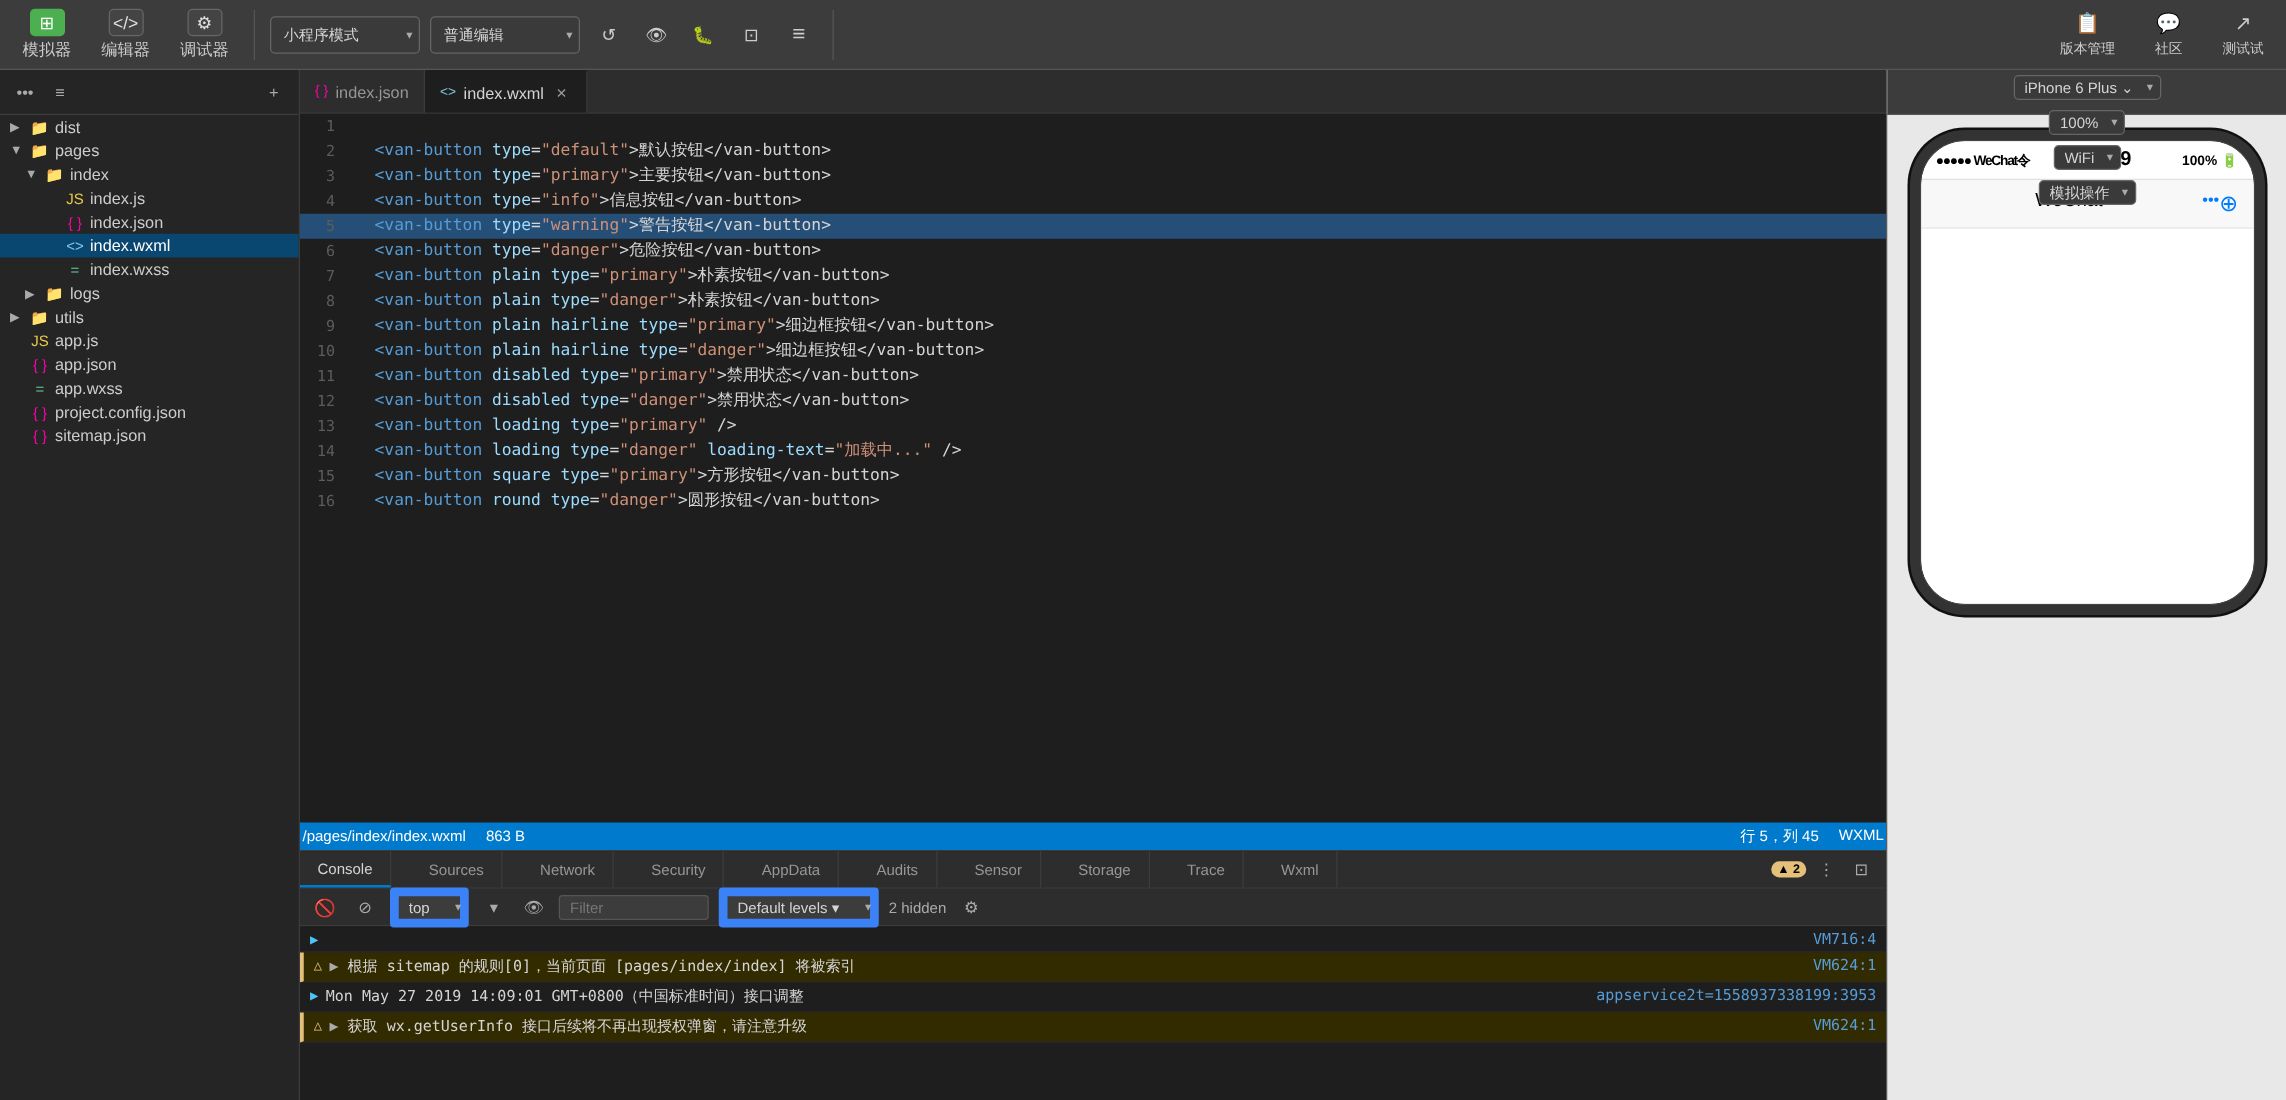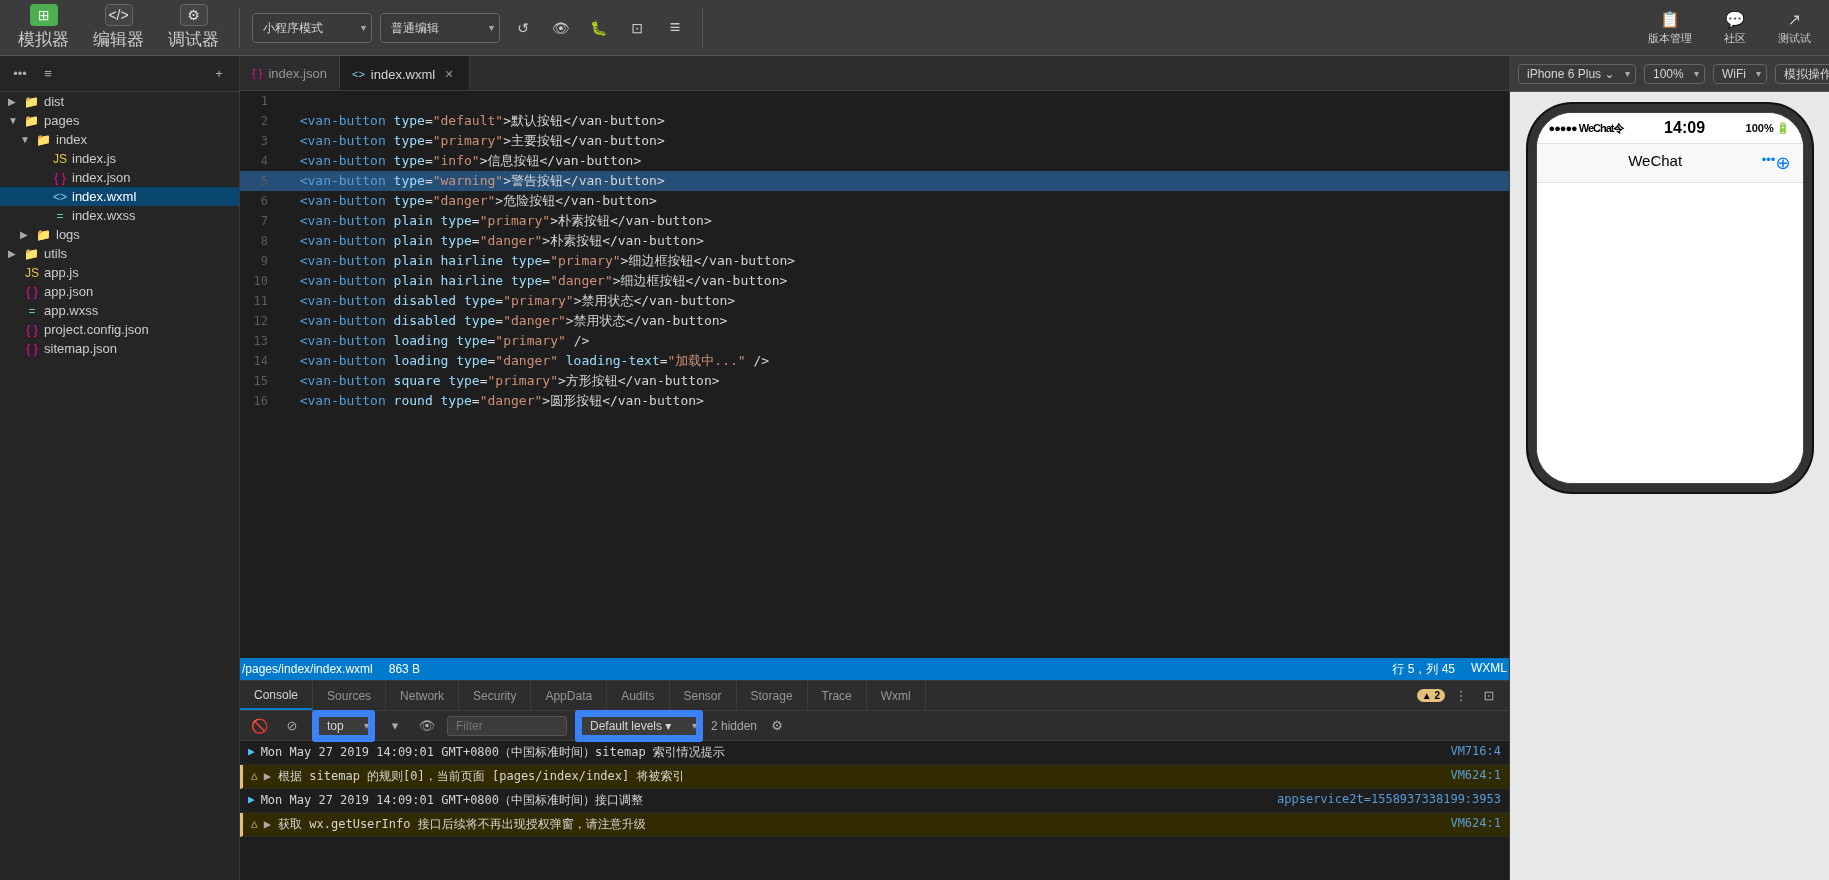--- a/index.html
+++ b/index.html
@@ -29,21 +29,21 @@
       width: 28px;
       height: 22px;
       display: flex;
       align-items: center;
       justify-content: center;
       border-radius: 4px;
       font-size: 14px;
     }
     .toolbar-icon.green { background: #4caf50; color: white; }
     .toolbar-icon.code { background: #444; color: #e0e0e0; border: 1px solid #666; }
-    .toolbar-label { font-size: 17px; color: #ccc; text-align: right; }
+    .toolbar-label { font-size: 13px; color: #ccc; text-align: right; }
 
     .toolbar-separator { width: 1px; height: 40px; background: #555; margin: 0 4px; }
 
     .toolbar-select {
       background: #3a3a3a;
       border: 1px solid #666;
       color: #d4d4d4;
       padding: 4px 24px 4px 10px;
       border-radius: 4px;
       font-size: 12px;
@@ -256,21 +256,21 @@
       flex-direction: column;
       height: 200px;
       flex-shrink: 0;
     }
     .bottom-tabs {
       display: flex;
       align-items: center;
       background: #2d2d2d;
       border-bottom: 1px solid #3c3c3c;
       height: 30px;
-      gap: 0;
+      gap: 16px;
       flex-shrink: 0;
     }
     .bottom-tab {
       padding: 0 14px;
       height: 100%;
       display: flex;
       align-items: center;
       cursor: pointer;
       font-size: 12px;
       color: #969696;
@@ -348,20 +348,21 @@
     }
     .preview-toolbar {
       background: #3c3c3c;
       display: flex;
       align-items: center;
       padding: 4px 8px;
       gap: 8px;
       height: 36px;
       border-bottom: 1px solid #555;
       flex-shrink: 0;
+      flex-direction: column;
     }
     .preview-select {
       background: #3a3a3a;
       border: 1px solid #666;
       color: #d4d4d4;
       padding: 2px 20px 2px 8px;
       border-radius: 4px;
       font-size: 12px;
       appearance: none;
       cursor: pointer;
@@ -705,21 +706,20 @@
             <option>Default levels ▾</option>
           </select>
         </div>
         <span class="hidden-badge">2 hidden</span>
         <span class="sidebar-icon-btn">⚙</span>
       </div>
       <div class="bottom-content">
 
         <div class="console-entry info">
           <span class="console-icon info">▶</span>
-          <span class="console-text">Mon May 27 2019 14:09:01 GMT+0800（中国标准时间）sitemap 索引情况提示</span>
           <span class="console-source">VM716:4</span>
         </div>
 
         <div class="console-entry warning">
           <span class="console-icon warn">△</span>
           <span class="console-text">
             <span class="console-arrow">▶ </span>
             根据 sitemap 的规则[0]，当前页面 [pages/index/index] 将被索引
           </span>
           <span class="console-source">VM624:1</span>

